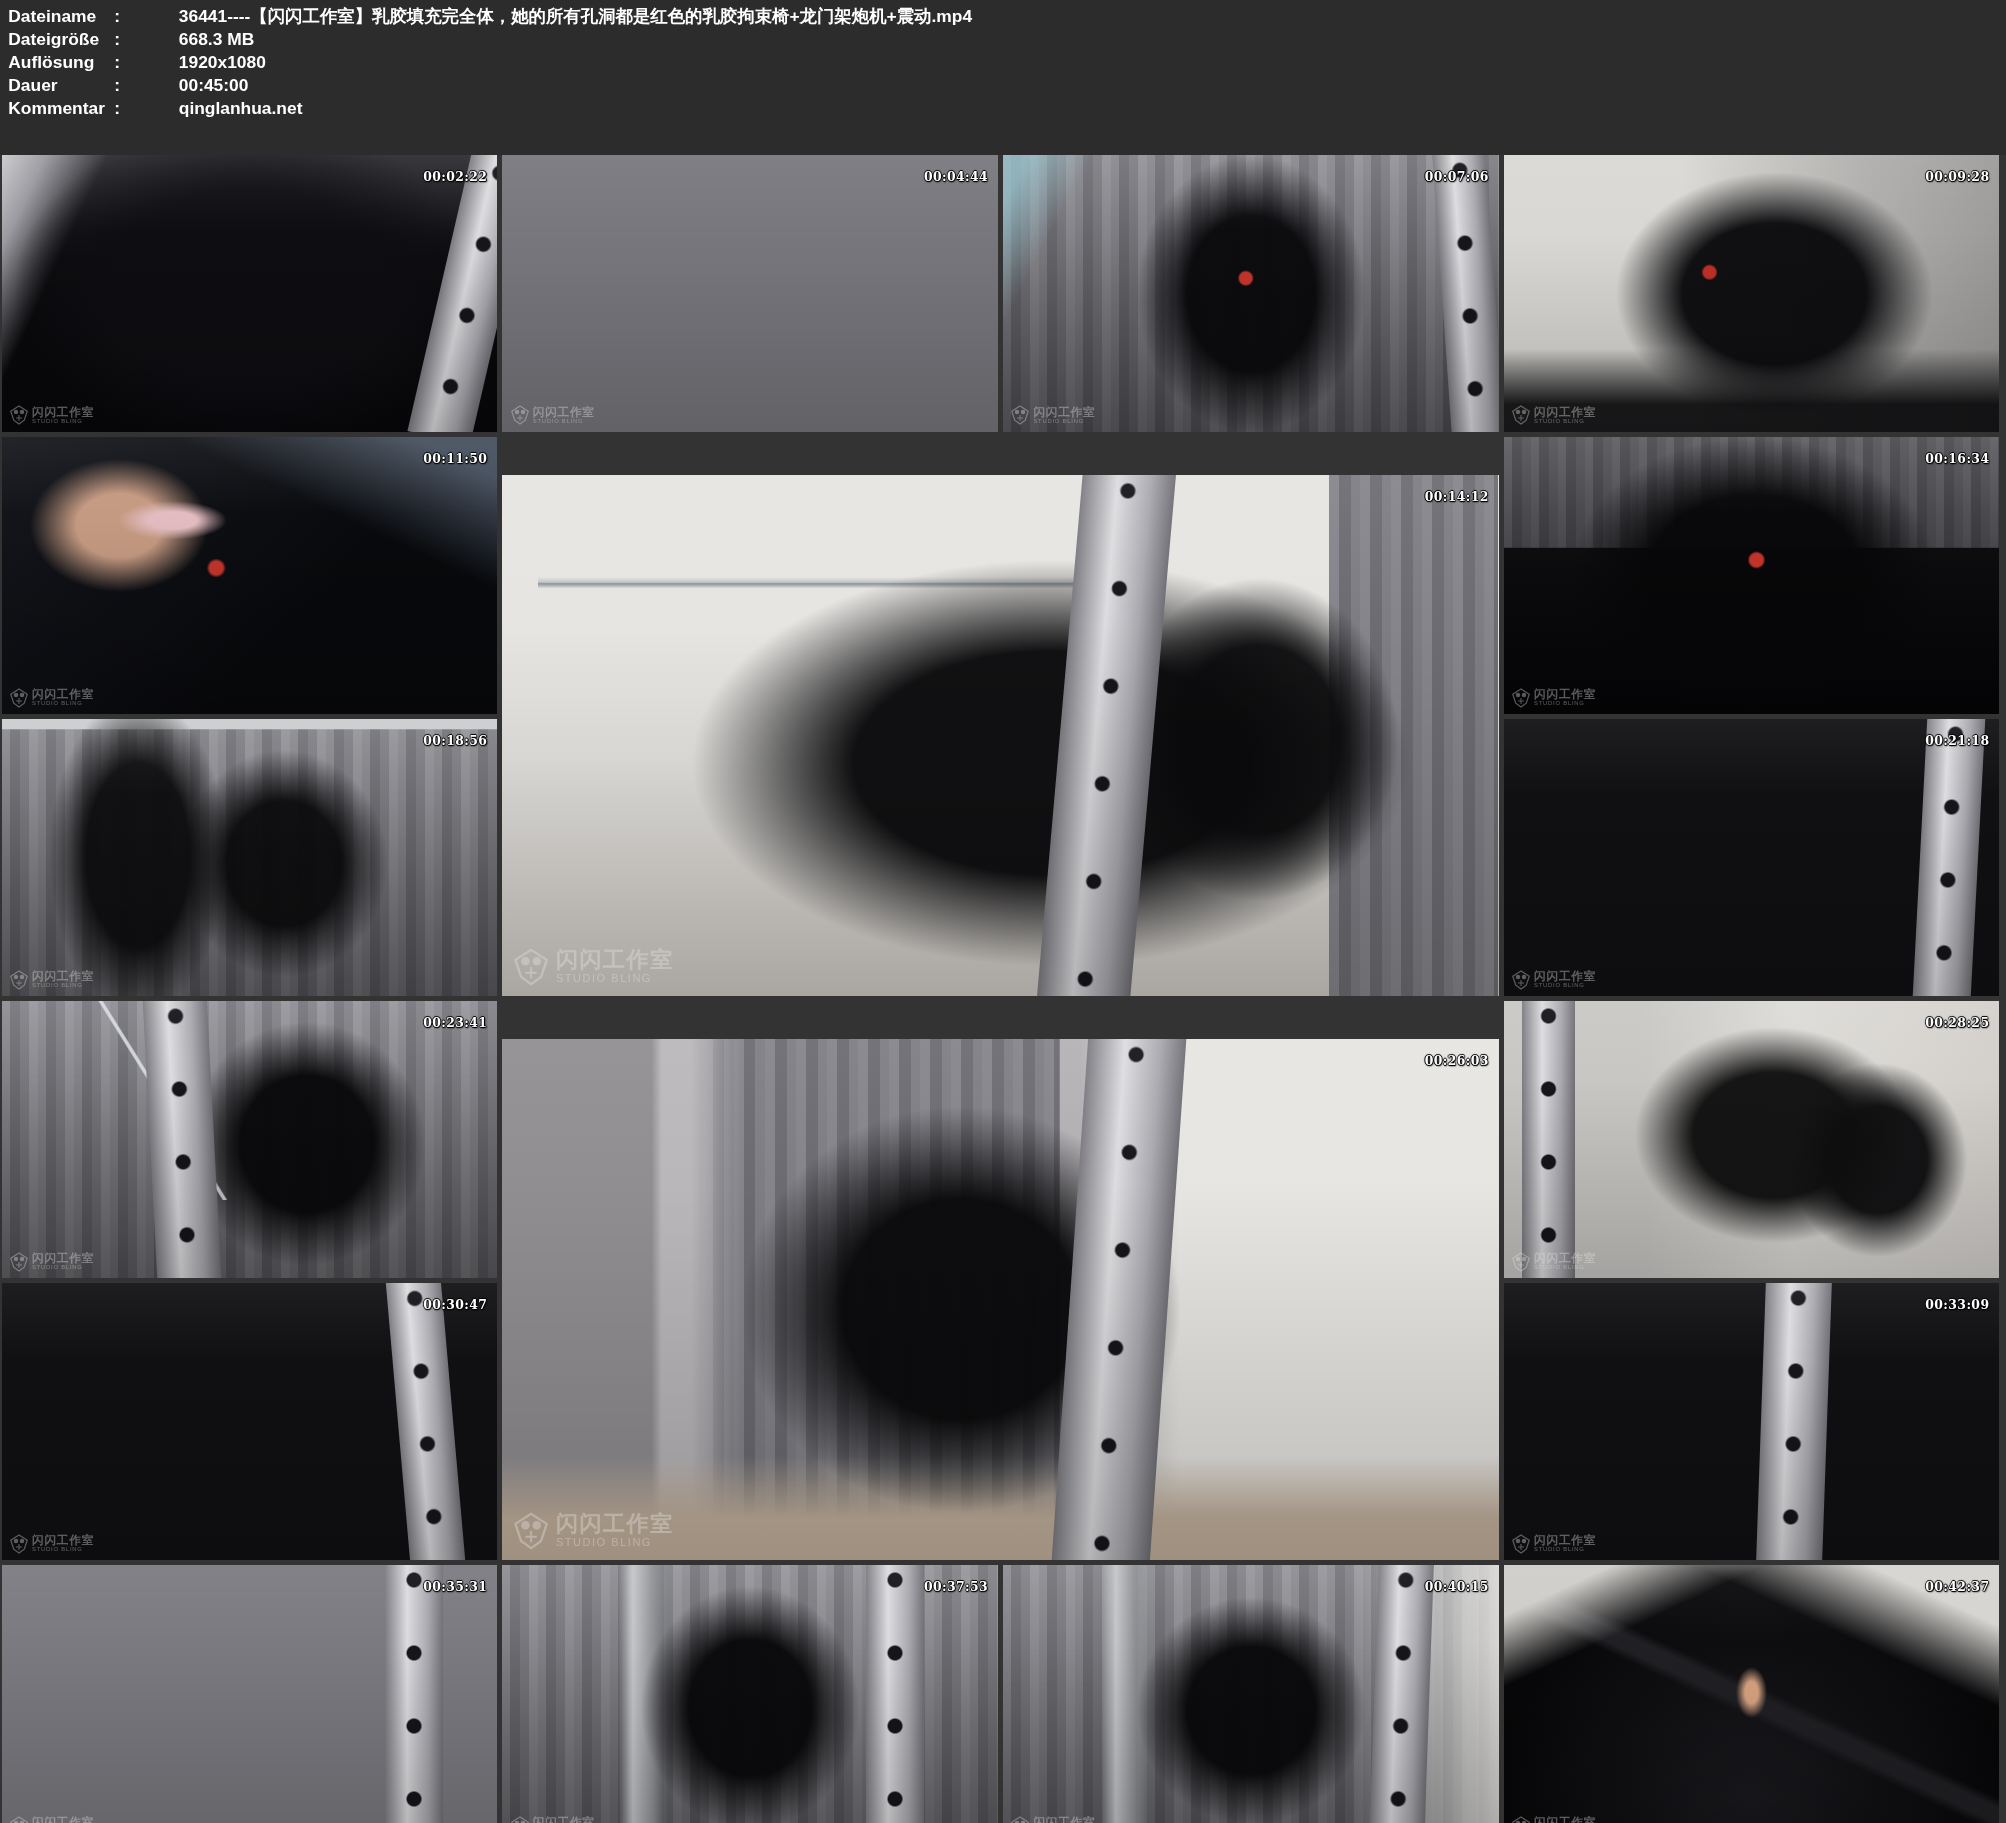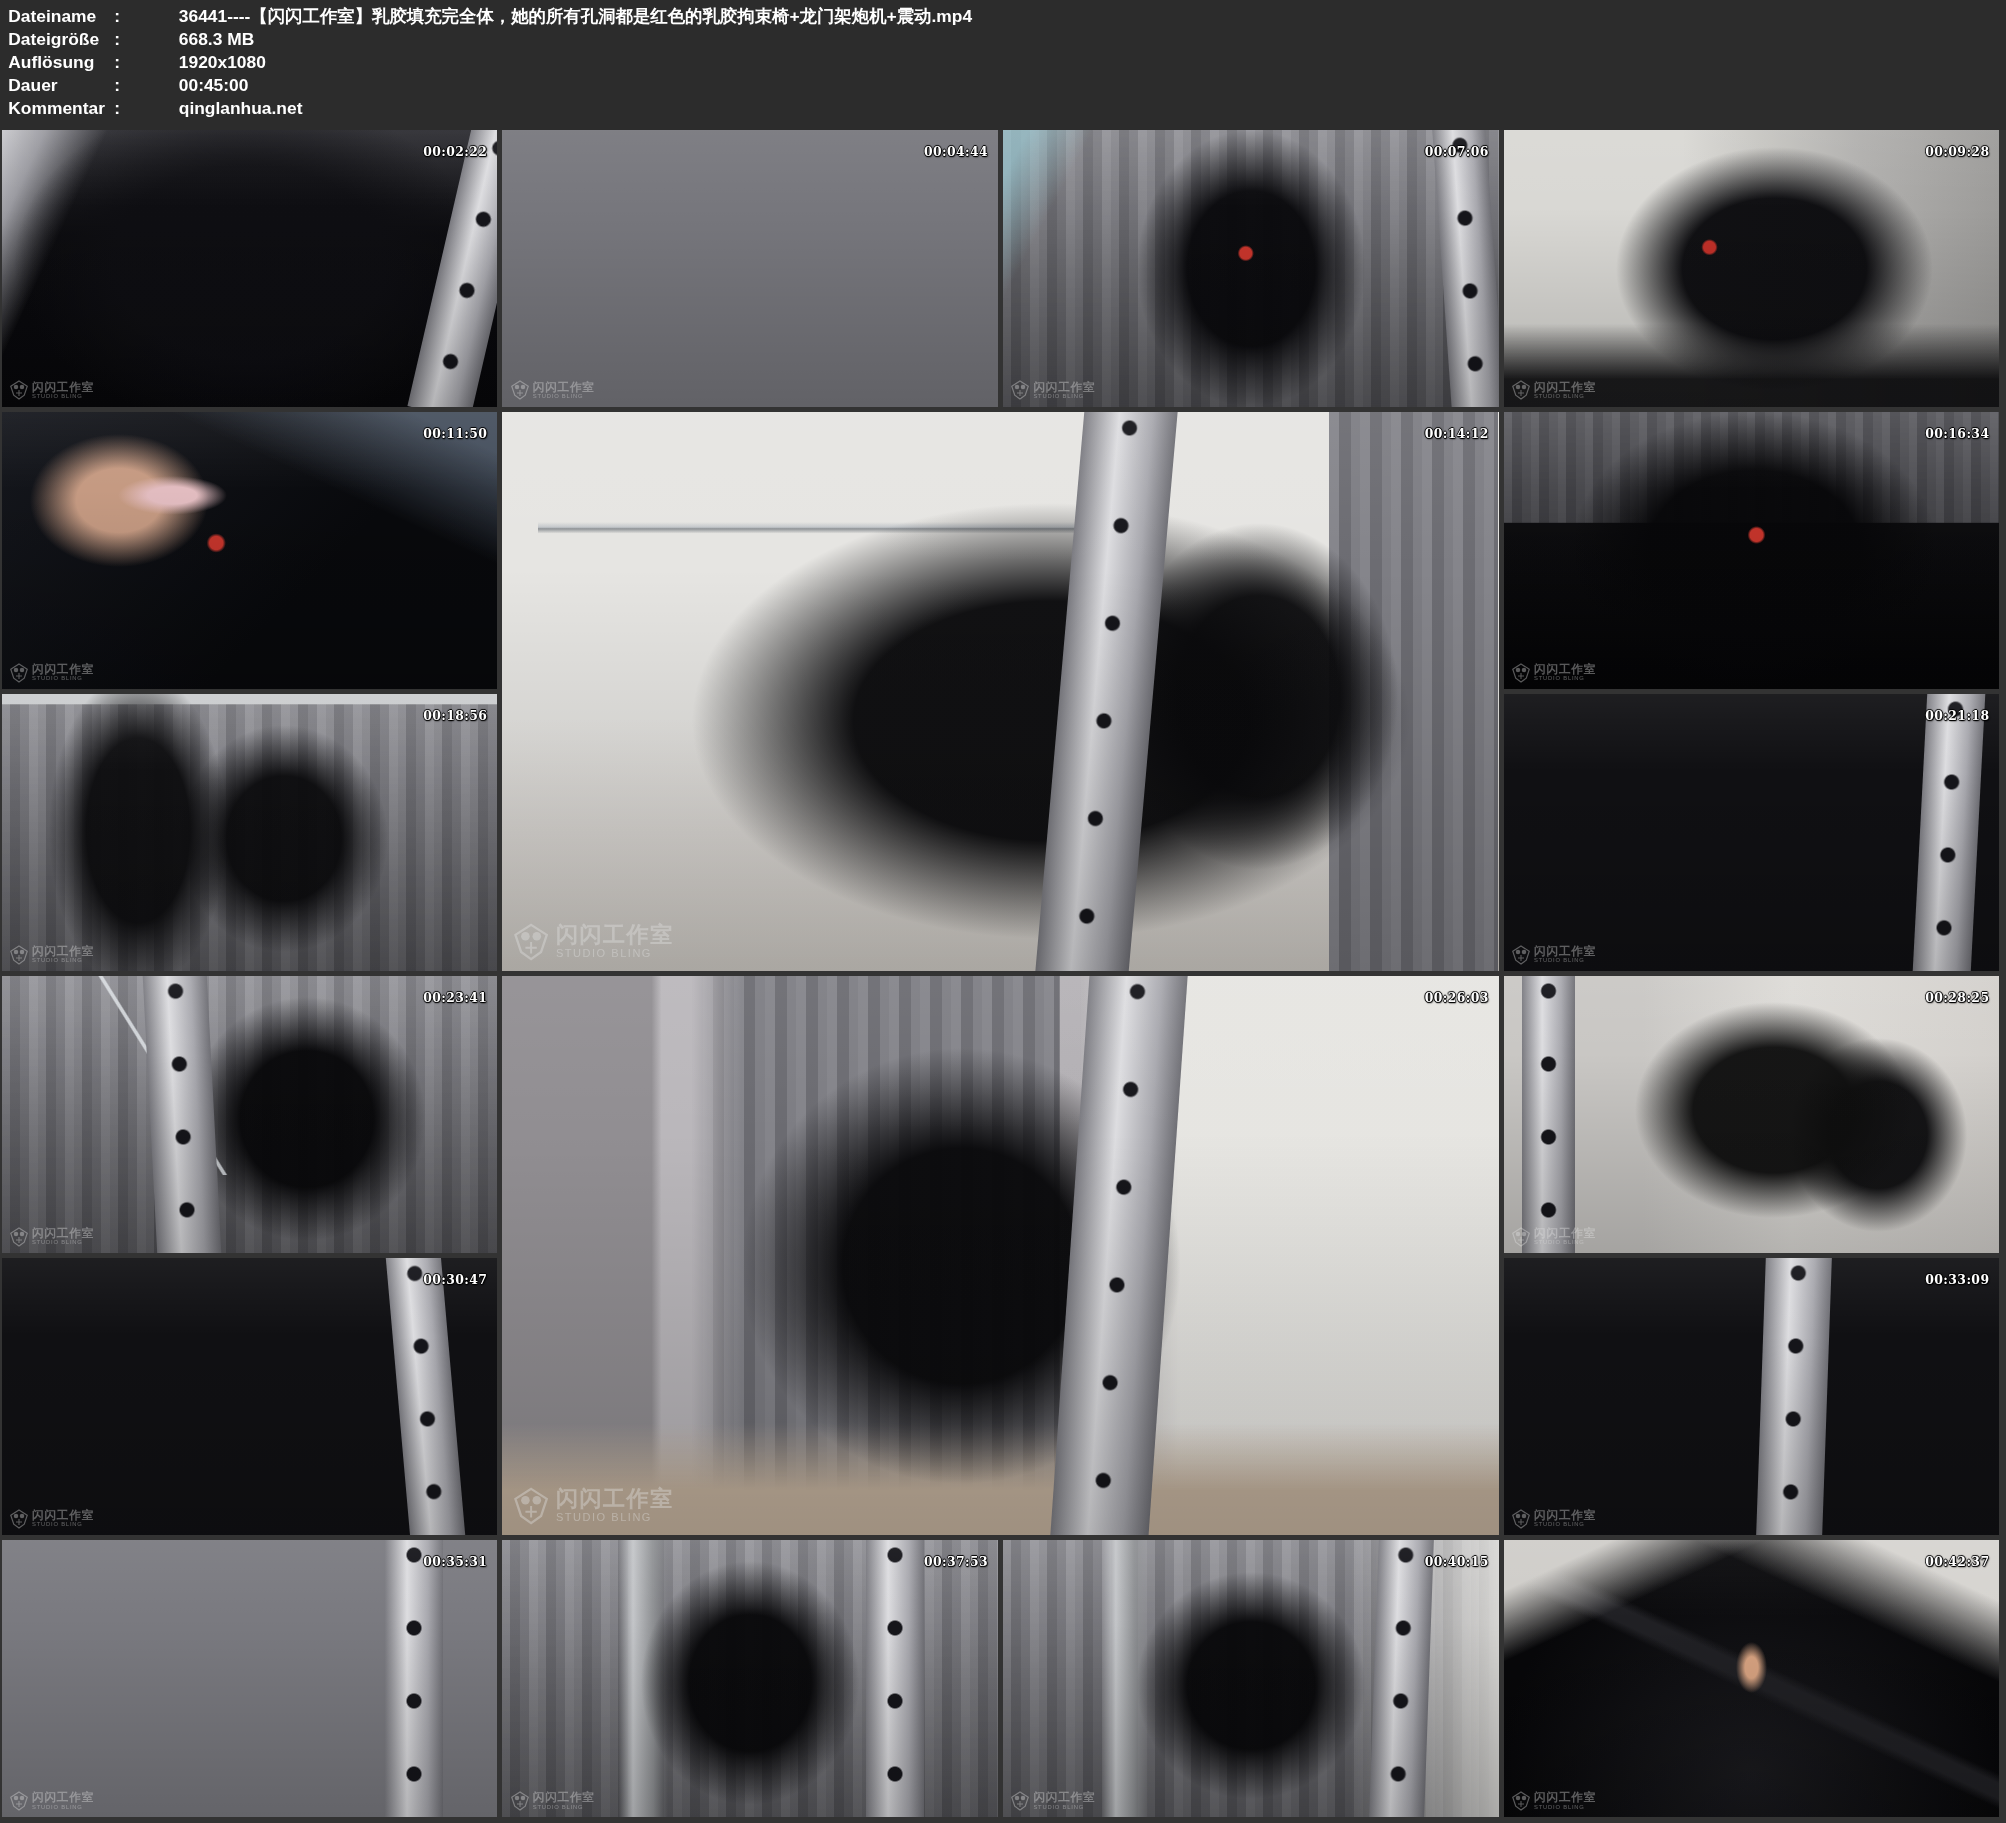--- a/index.html
+++ b/index.html
@@ -1,30 +1,30 @@
 <!DOCTYPE html>
 <html style="font-size:13.2px"><head>
 <meta charset="utf-8">
 <style>
   * { margin:0; padding:0; box-sizing:border-box; }
   html,body { width:2006px; height:1823px; }
   body { background:#333333; font-family:"Liberation Sans", sans-serif; overflow:hidden; }
 
   
-  .header { height:130px; background:#2c2c2c; padding:5px 0 0 8.3px; }
+  .header { height:155px; background:#2c2c2c; padding:5px 0 0 8.3px; }
   .meta-row { display:flex; color:#ffffff; font-weight:bold; font-size:17.4px; line-height:23px; white-space:nowrap; }
   .meta-label { width:106px; flex:0 0 auto; }
   .meta-colon { width:16.5px; flex:0 0 auto; }
   .meta-value { flex:1 1 auto; overflow:hidden;margin-left:48px; }
 
   
   .grid { height:1694px; display:grid; grid-template-columns:repeat(4,1fr); grid-template-rows:repeat(6,1fr);
           gap:5px; padding:0 6.6px 6.6px 1.7px; }
   .thumb { position:relative; overflow:hidden; background:#101013; }
-  .thumb.large { grid-column:span 2; grid-row:span 2; }
+  .thumb.large { grid-column:span 2; grid-row:span 2;margin-top:38px; }
 
   .scene { position:absolute; inset:0; background-color:#101013; }
   .scene::after { content:""; position:absolute; inset:0;
       background:linear-gradient(180deg, rgba(255,255,255,.06), rgba(255,255,255,0) 28%, rgba(0,0,0,.18)); }
 
   
   .scene::before { content:""; position:absolute; top:-10px; bottom:-10px; width:58px; display:none;
       background-image:
         radial-gradient(circle 7.4px at 50% 25px, #15151a 6.6px, rgba(0,0,0,0) 8.3px),
         linear-gradient(90deg,#7b7b81, #dddde0 38%, #a8a8ae 74%, #6f6f75);

